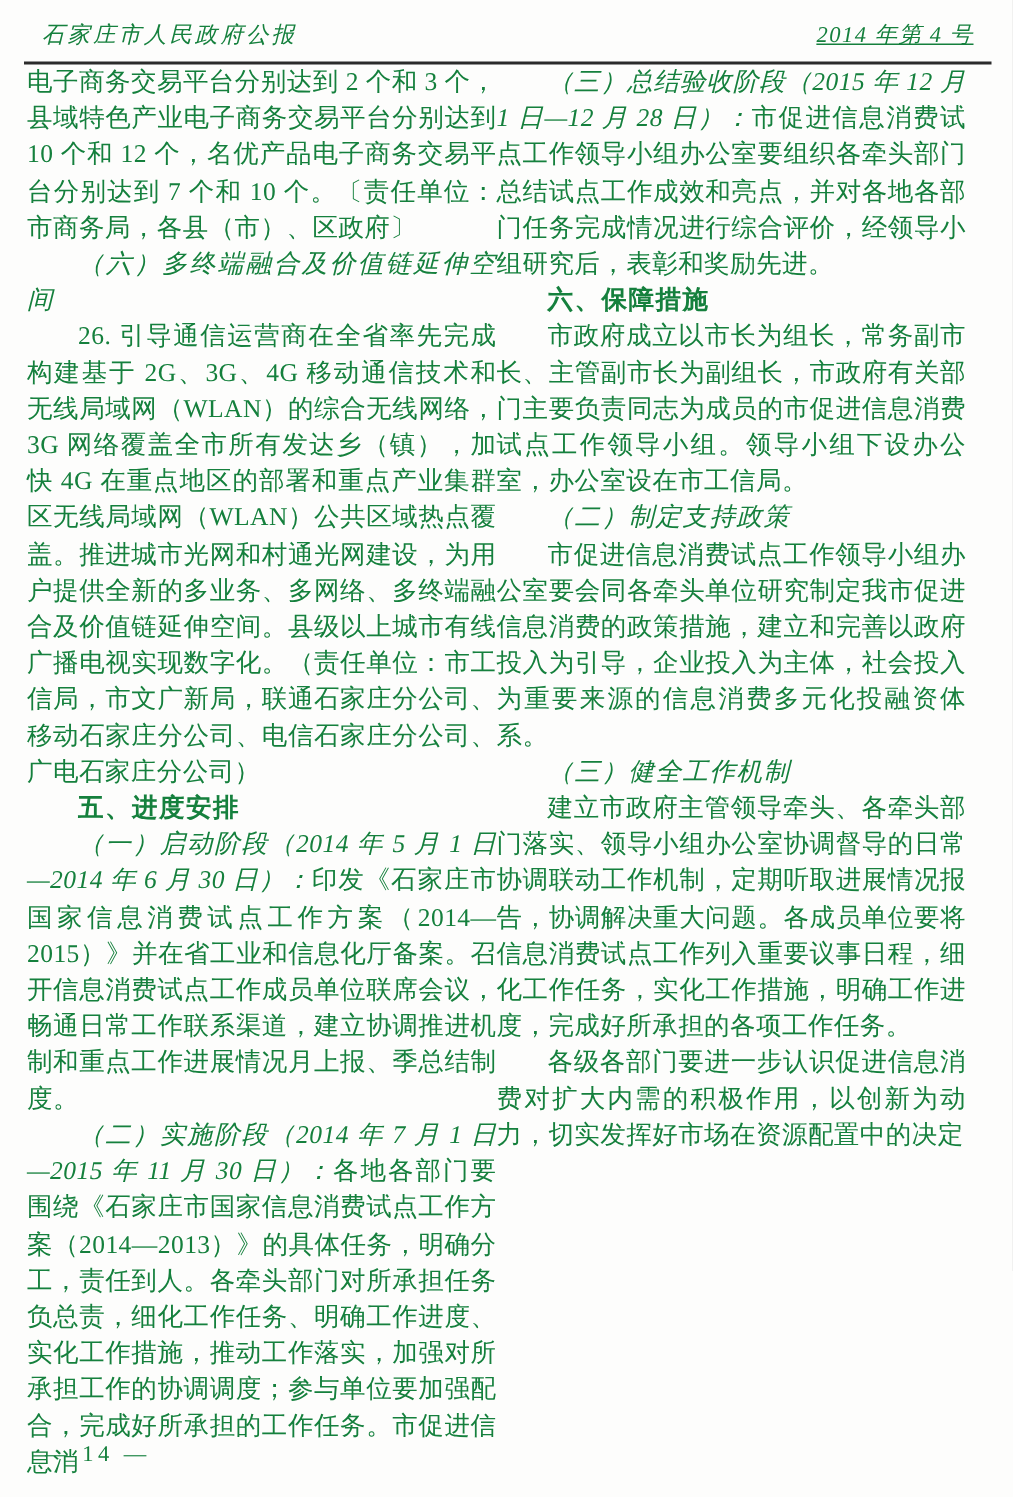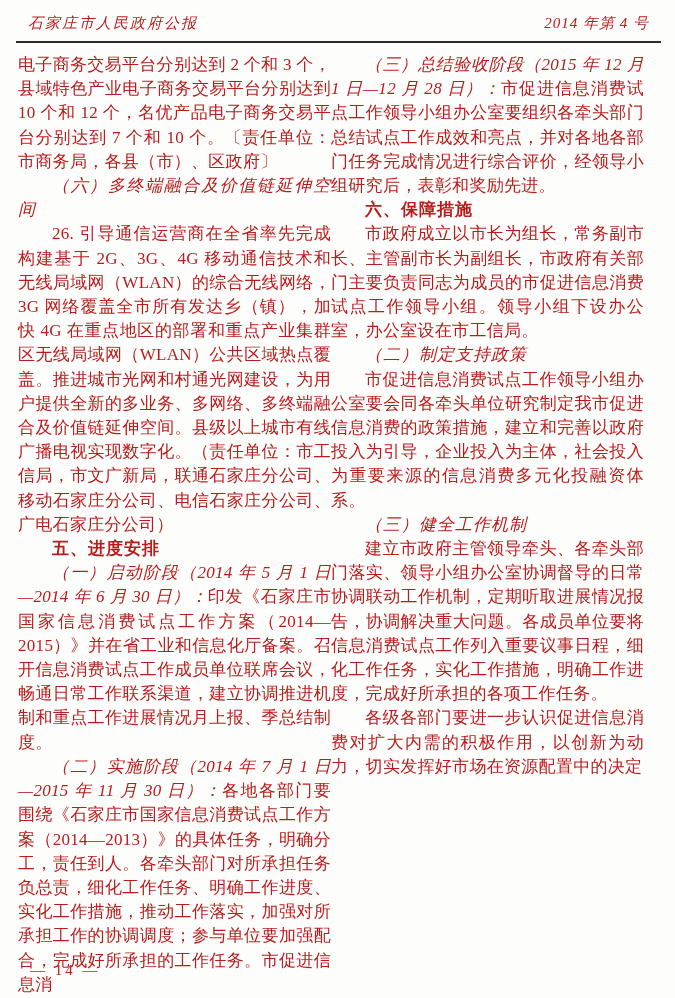--- a/index.html
+++ b/index.html
@@ -5,45 +5,46 @@
   html, body { margin: 0; padding: 0; background: #e8e8e8; }
   .page {
     position: relative;
     width: 675px;
     height: 998px;
     margin: 0 auto;
     box-sizing: border-box;
     background: #fdfdfc;
     padding: 12px 16px 0 18px;
     font-family: "Liberation Serif", "DejaVu Serif", serif;
-    color: #b91c1c;
+    color: #15803d;
     overflow: hidden;
   }
   .header {
     display: flex;
     justify-content: space-between;
     align-items: flex-end;
     padding: 2px 12px 8px 12px;
     margin: 0 -2px;
     border-bottom: 2px solid #2b2b2b;
   }
   .pub {
     font-size: 15px;
     font-style: italic;
     letter-spacing: 2px;
   }
   .issue {
     font-size: 15px;
     font-style: italic;
     letter-spacing: 1px;
+    text-decoration: underline;
   }
   .columns {
     display: flex;
     gap: 0;
-    margin-top: 10px;
+    margin-top: 0;
   }
   .col {
     width: 313px;
     font-size: 17px;
     line-height: 24.2px;
     letter-spacing: 0.3px;
     text-align: justify;
     text-justify: inter-ideograph;
   }
   .col p {

